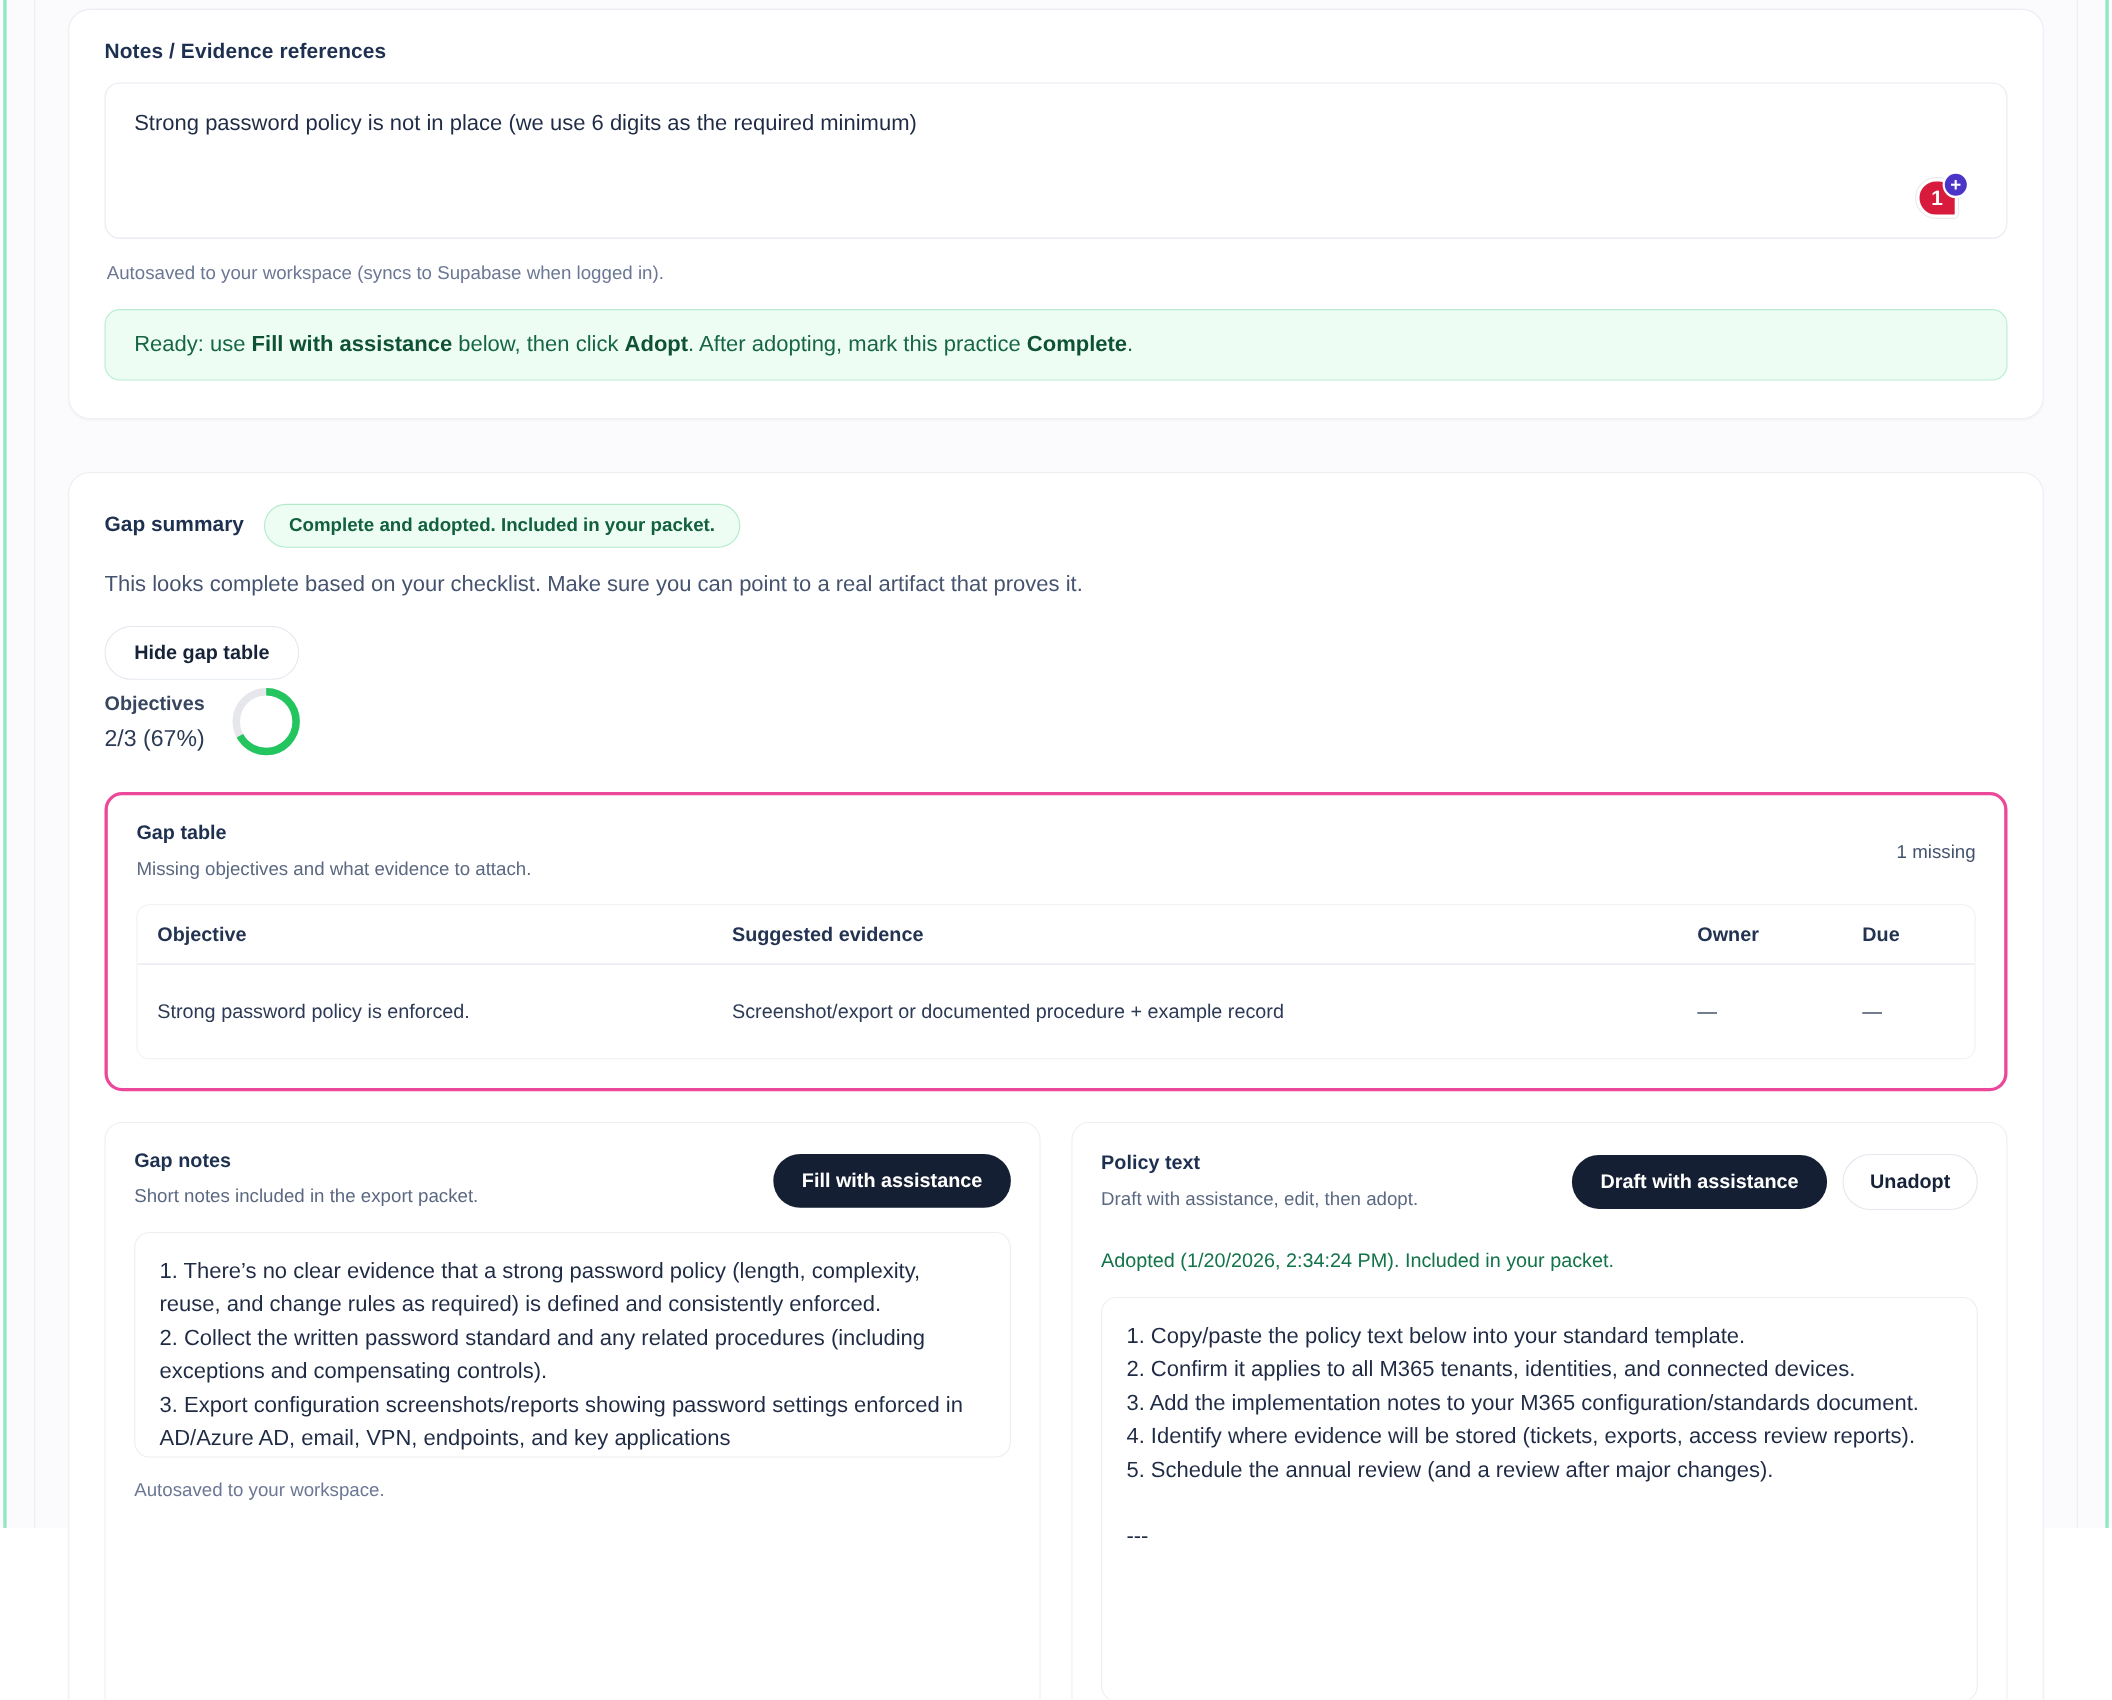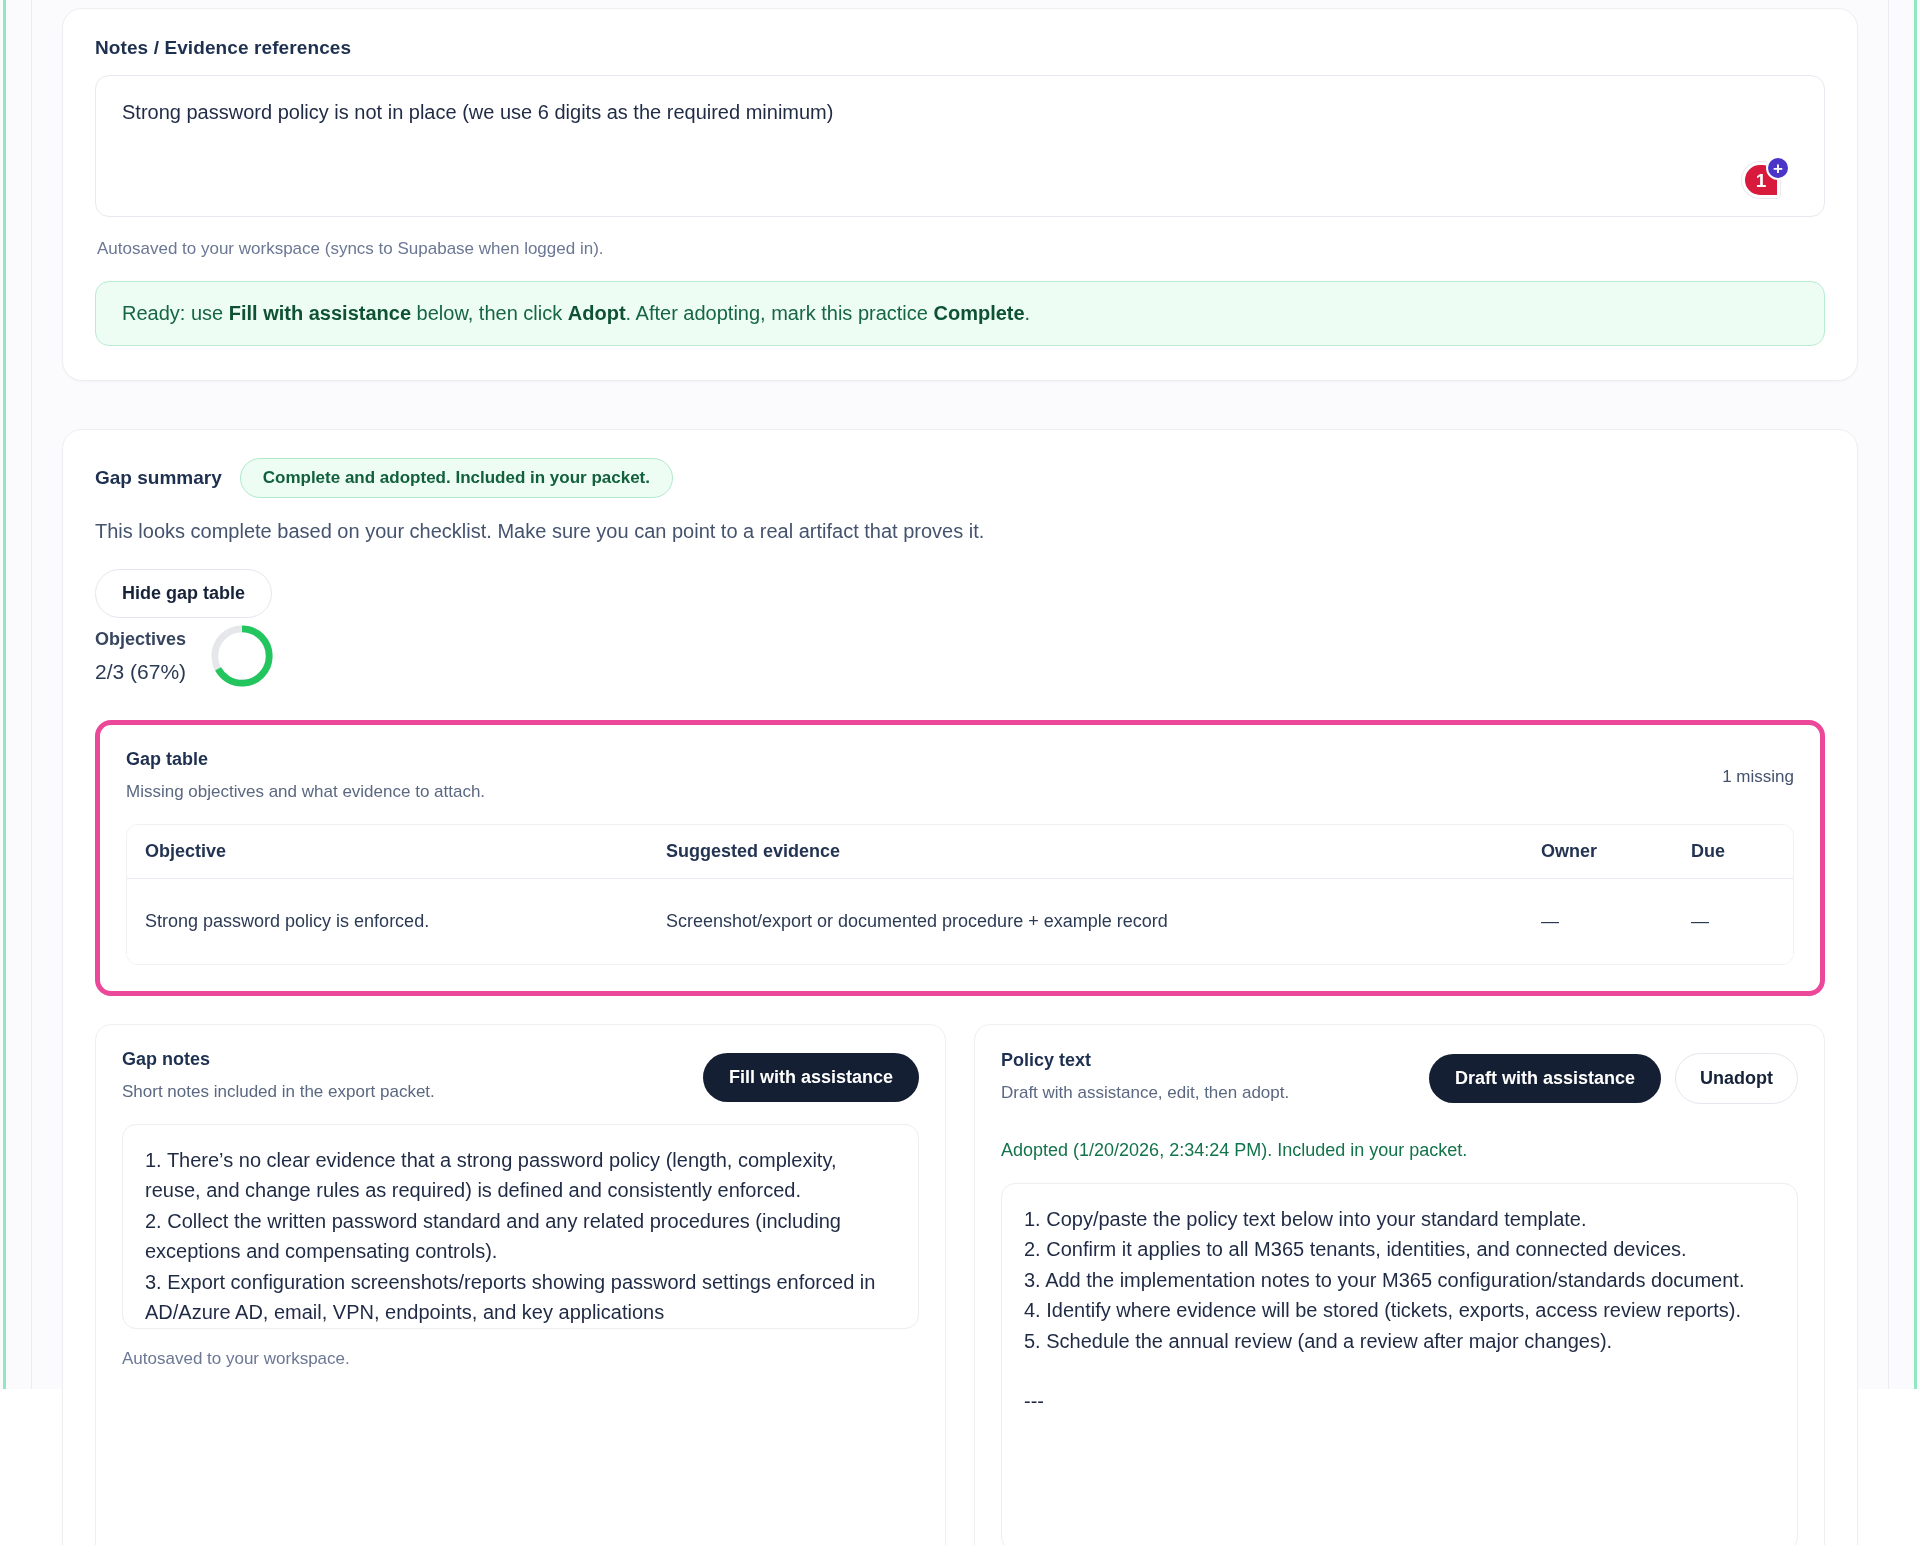--- a/index.html
+++ b/index.html
@@ -186,21 +186,21 @@
   }
   .obj-value {
     margin-top: 10px;
     font-size: 21px; color: #2b3a55;
   }
   .ring { width: 68px; height: 68px; display: block; }
 
   
   .gap-table-card {
     margin-top: 30px;
-    border: 5px solid #ec4899;
+    border: 3px solid #ec4899;
     border-radius: 16px;
     padding: 24px 26px 26px 26px;
     background: #fff;
   }
   .gt-head {
     display: flex; justify-content: space-between; align-items: flex-start;
   }
   .gt-title { font-size: 18px; font-weight: bold; color: #1e3050; }
   .gt-sub { margin-top: 12px; font-size: 17px; color: #5b6881; }
   .gt-missing { font-size: 17px; color: #44526d; padding-top: 18px; }
@@ -245,21 +245,21 @@
     border: 1px solid #edeff3;
     border-radius: 16px;
     background: #fff;
     padding: 24px 26px 26px 26px;
     min-height: 430px;
   }
 
   .panel-head {
     display: flex;
     justify-content: space-between;
-    align-items: center;
+    align-items: flex-end;
     gap: 16px;
   }
   .panel-title { font-size: 18px; font-weight: bold; color: #1e3050; }
   .panel-sub { margin-top: 12px; font-size: 17px; color: #5b6881; }
 
   .panel-actions { display: flex; gap: 14px; align-items: center; padding-top: 4px; }
   .btn-dark {
     background: #151f33;
     color: #fff;
     border: none;

